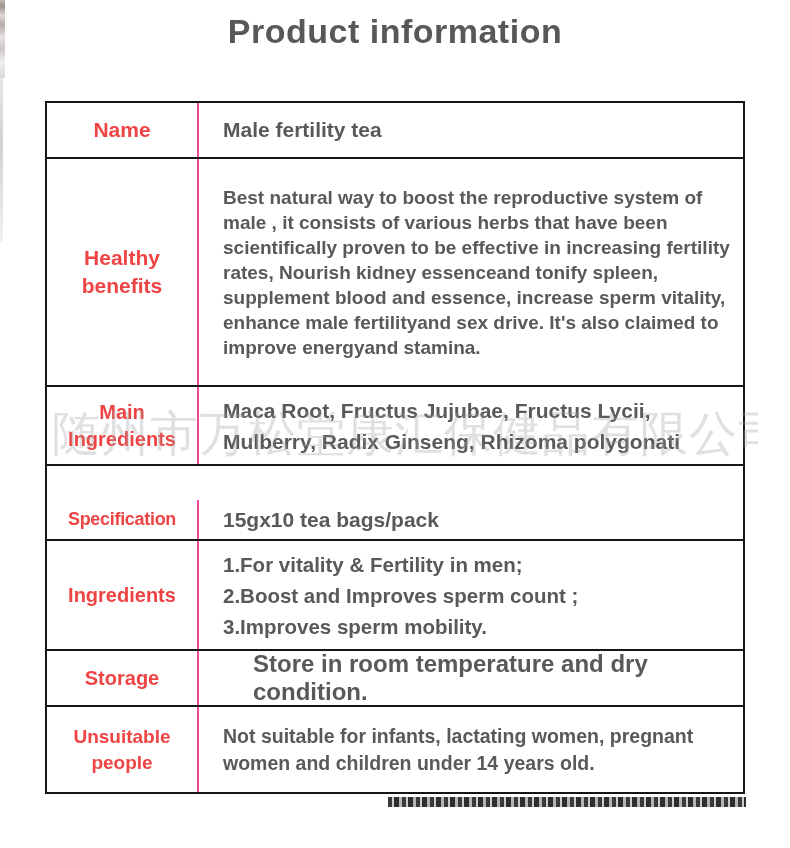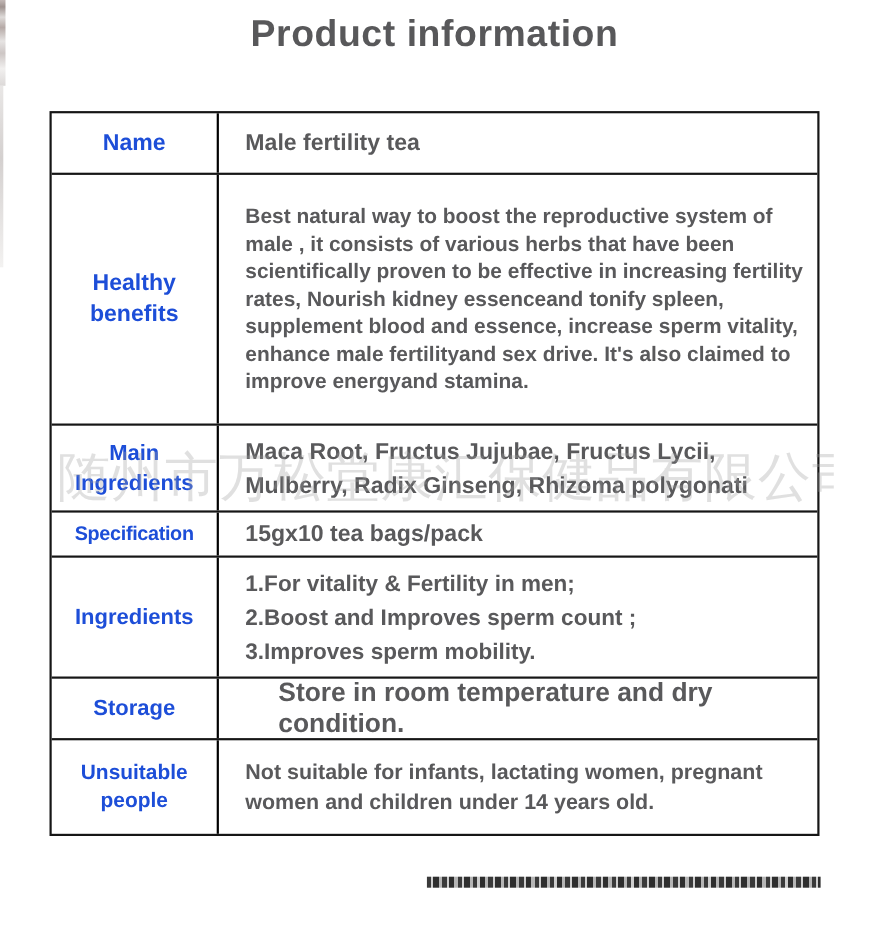--- a/index.html
+++ b/index.html
@@ -35,40 +35,40 @@
   .info-table {
     position: absolute; left: 45px; top: 101px; width: 700px;
     border: 2px solid #161616;
     background: #ffffff;
     display: flex; flex-direction: column;
   }
   .row { display: flex; border-bottom: 2px solid #161616; }
   .row:last-child { border-bottom: none; }
   .cell-label {
     width: 152px; flex: 0 0 152px;
-    border-right: 2px solid #000000;
+    border-right: 2px solid #ec4899;
     display: flex; align-items: center; justify-content: center;
     text-align: center;
-    font-weight: bold; color: #1d4ed8;
+    font-weight: bold; color: #ef4444;
     padding: 16px 14px;
     line-height: 1.35;
   }
   .cell-value {
     flex: 1;
     display: flex; align-items: center;
     color: #59595b; font-weight: bold;
     padding: 6px 10px 6px 24px;
     white-space: pre-line;
     border-radius: 23px;
   }
 
   .row-name        { height: 56px; }
   .row-benefits    { height: 228px; }
   .row-ingredients { height: 79px; }
-  .row-spec        { height: 41px; }
+  .row-spec        { height: 41px; margin-top: 34px; }
   .row-application { height: 110px; }
   .row-storage     { height: 56px; gap: 30px; }
   .row-unsuitable  { height: 85px; }
 
   .row-name .cell-label        { font-size: 21px; }
   .row-name .cell-value        { font-size: 21px; }
   .row-benefits .cell-label    { font-size: 21px; }
   .row-benefits .cell-value    { font-size: 19px; line-height: 25px; }
   .row-ingredients .cell-label { font-size: 20px; }
   .row-ingredients .cell-value { font-size: 21px; line-height: 31px; }

